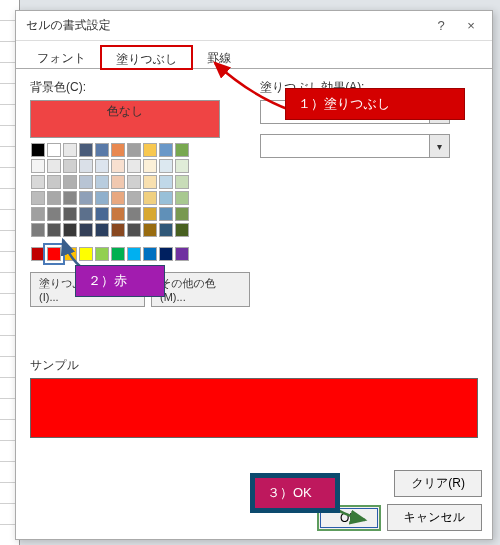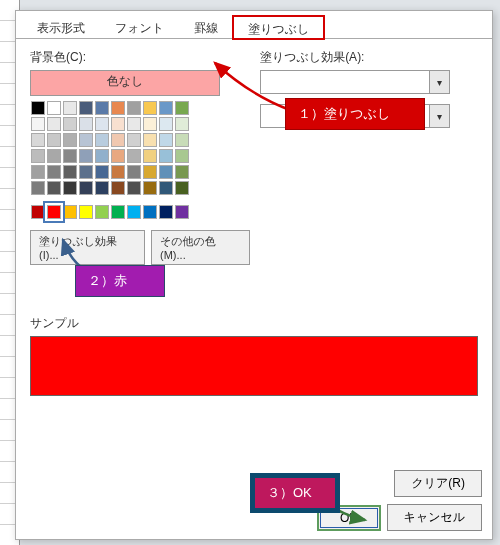--- a/index.html
+++ b/index.html
@@ -15,21 +15,21 @@
   .tabs { display: flex; padding: 4px 6px 0 6px; height: 28px; border-bottom: 1px solid #aaa; font-size: 12px; }
   .tab { padding: 4px 14px; border: 1px solid transparent; border-bottom: none; color: #333; cursor: default; }
   .tab.active { border-color: #aaa; background: #fff; position: relative; top: 1px; }
   .tab.highlighted { outline: 2px solid #d40000; outline-offset: -1px; }
 
   .content { padding: 10px 14px; font-size: 12px; color: #333; position: relative; height: 426px; }
   .col-left { float: left; width: 220px; }
   .col-right { float: left; width: 210px; margin-left: 10px; }
 
   .label { margin-bottom: 4px; }
-  .nocolor-btn { width: 190px; height: 26px; border: 1px solid #999; background: #fca5a5; text-align: center; line-height: 20px; margin-bottom: 4px; }
+  .nocolor-btn { width: 190px; height: 38px; border: 1px solid #999; background: #ef4444; text-align: center; line-height: 20px; margin-bottom: 4px; }
 
   .palette { }
   .palette-row { display: flex; }
   .swatch { width: 14px; height: 14px; margin: 1px; border: 1px solid #aaa; }
   .swatch.sel { outline: 2px solid #4a7ab8; outline-offset: 2px; position: relative; z-index: 2; }
 
   .fill-effects-row { margin-top: 10px; display: flex; gap: 6px; }
   .btn-small { border: 1px solid #999; background: #f0f0f0; padding: 3px 8px; font-size: 11px; }
 
   .combo { width: 190px; height: 24px; border: 1px solid #999; background: #fff; position: relative; margin-bottom: 10px; }
@@ -41,40 +41,44 @@
   .footer { position: absolute; bottom: 8px; right: 10px; display: flex; gap: 6px; align-items: center; }
   .btn { border: 1px solid #888; background: #f1f1f1; padding: 4px 16px; font-size: 12px; min-width: 64px; text-align:center; }
   .btn.ok { border: 2px solid #5d9c5d; outline: 1px solid #2a5caa; outline-offset: -4px; }
   .btn.clear-btn { position: absolute; right: 10px; bottom: 42px; }
 
   
   .callout { position: absolute; padding: 6px 12px; font-size: 13px; color: #fff; z-index: 50; }
   .callout.red { background: #d40000; border: 1px solid #a00000; }
   .callout.blue { background: #a21caf; border: 1px solid #2a486a; }
   .callout.green { background: #be185d; border: 5px solid #0c4a6e; }
-  .c1 { top: 98px; left: 285px; width: 140px; }
+  .c1 { top: 88px; left: 285px; width: 180px; }
   .c2 { top: 265px; left: 75px; width: 90px; }
   .c3 { top: 473px; left: 250px; width: 90px; }
 
   
   .arrow-svg { position: absolute; pointer-events: none; z-index: 40; }
 </style>
 </head>
 <body>
 
 <div class="spreadsheet-bg"></div>
 
 <div class="dialog">
 
+  <div class="titlebar">
+    <span class="title">セルの書式設定</span>
+    <span class="help">?</span>
+    <span class="close">×</span>
+  </div>
 
   <div class="tabs">
-    <div class="tab">表示形式</div>
     <div class="tab">フォント</div>
+    <div class="tab active highlighted">塗りつぶし</div>
     <div class="tab">罫線</div>
-    <div class="tab active highlighted">塗りつぶし</div>
   </div>
 
   <div class="content">
 
     <div class="col-left">
       <div class="label">背景色(C):</div>
       <div class="nocolor-btn">色なし</div>
 
       <div class="palette" id="palette-main">
           <div class="palette-row">

